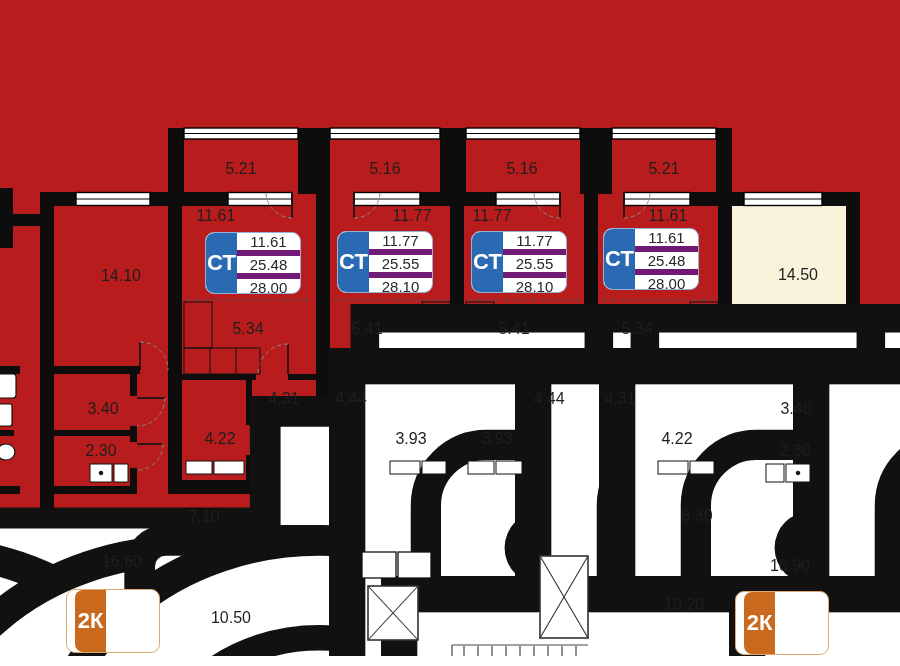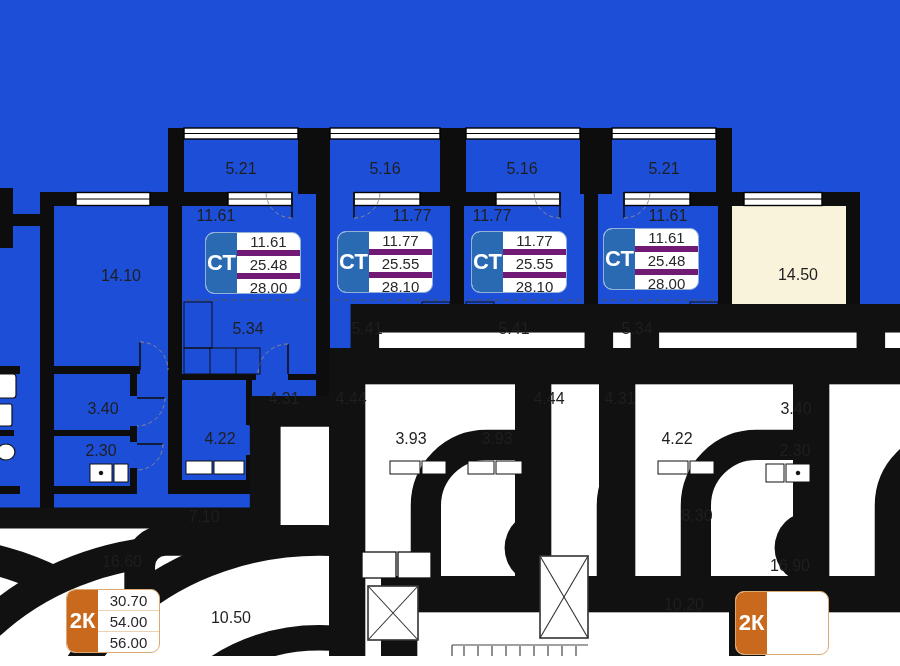--- a/index.html
+++ b/index.html
@@ -1,27 +1,27 @@
 <!DOCTYPE html>
 <html style="--accent-st: #2a6ab3; --accent-2k: #c8691d; --cream: #faf3dc; --wall: #0d0d0d;"><head>
 <meta charset="utf-8">
 <style>
   html,body{margin:0;padding:0;background:#fff;}
-  #stage{position:relative;width:900px;height:656px;background:#1d4ed8;overflow:hidden;
+  #stage{position:relative;width:900px;height:656px;background:#b91c1c;overflow:hidden;
          font-family:"Liberation Sans",sans-serif;}
   #plan-svg{position:absolute;left:0;top:0;}
   .room-label{font-family:"Liberation Sans",sans-serif;font-size:16px;fill:#1f1f1f;}
   .badge{position:absolute;display:flex;background:#fff;border-radius:9px;overflow:hidden;
          box-sizing:border-box;}
   .badge-st{width:96px;height:62px;border:1px solid #93b1d6;}
   .badge-2k{width:94px;height:64px;border:1px solid #dcaa70;}
   .badge-tab{width:31px;display:flex;align-items:center;justify-content:center;
              color:#fff;font-weight:bold;font-size:22px;border-radius:8px 0 0 8px;}
   .badge-st .badge-tab{background:var(--accent-st,#2a6ab3);}
-  .badge-2k .badge-tab{background:var(--accent-2k,#c8691d);}
+  .badge-2k .badge-tab{background:var(--accent-2k,#c8691d);margin-left:8px;}
   .badge-rows{flex:1;display:flex;flex-direction:column;}
   .badge-row{flex:1;display:flex;align-items:center;justify-content:center;
              font-size:15px;color:#26262b;}
   .badge-st .badge-row + .badge-row{border-top:6px solid #701a75;}
   .badge-2k .badge-row + .badge-row{border-top:1px solid #ecd2ae;}
 </style>
 </head>
 <body>
 
 <div id="stage">
@@ -430,23 +430,18 @@
 <div class="badge badge-st" style="left:603px;top:228px">
   <div class="badge-tab">СТ</div>
   <div class="badge-rows">
     <div class="badge-row">11.61</div>
     <div class="badge-row">25.48</div>
     <div class="badge-row">28.00</div>
   </div>
 </div>
 <div class="badge badge-2k" style="left:66px;top:589px">
   <div class="badge-tab">2К</div>
-  <div class="badge-rows">
-    <div class="badge-row">30.70</div>
-    <div class="badge-row">54.00</div>
-    <div class="badge-row">56.00</div>
-  </div>
 </div>
 <div class="badge badge-2k" style="left:735px;top:591px">
   <div class="badge-tab">2К</div>
 </div>
 
 </div>
 
 </body></html>

